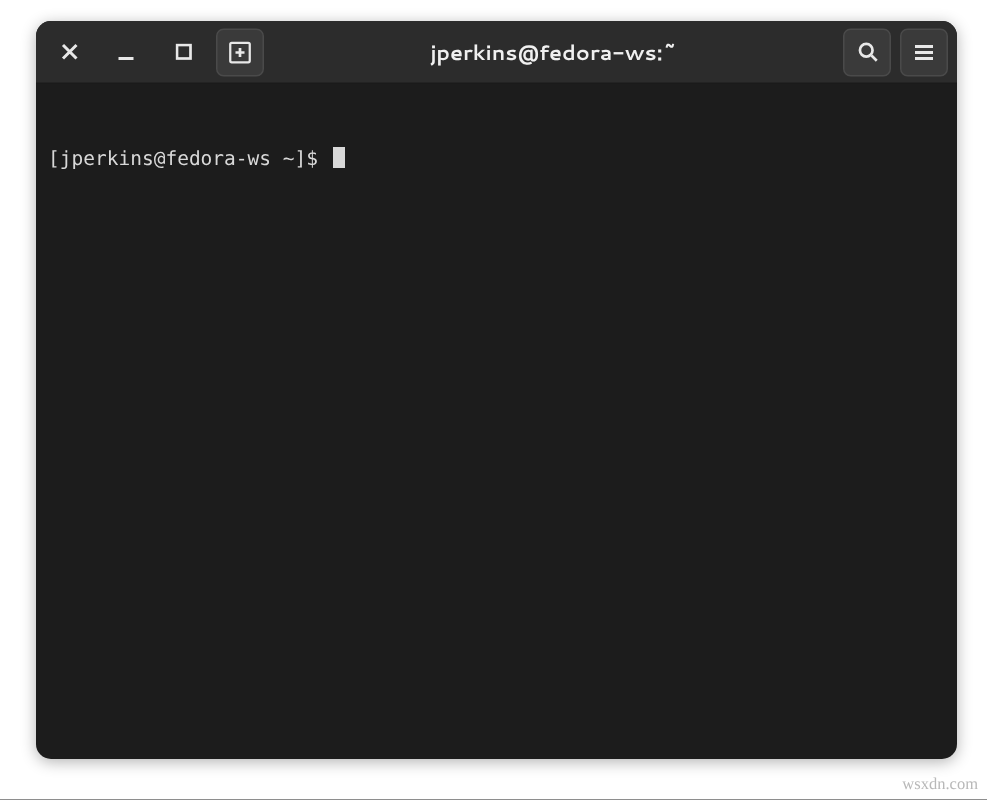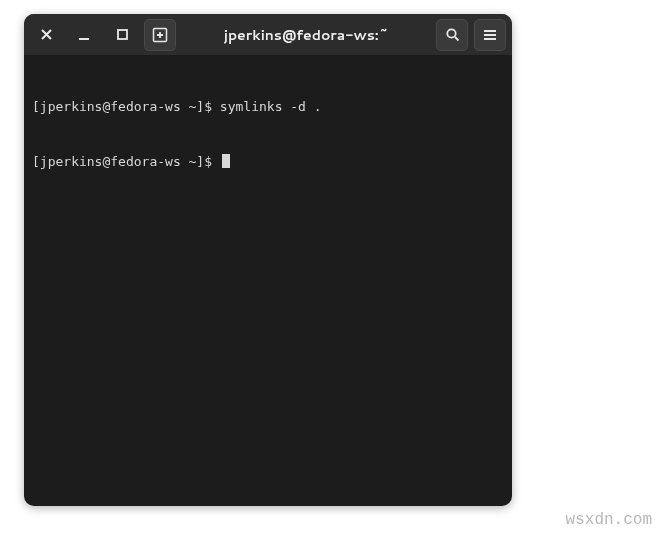--- a/index.html
+++ b/index.html
@@ -7,21 +7,21 @@
       width: 658px;
       height: 533px;
       background: #ffffff;
       font-family: "DejaVu Sans Mono", "Liberation Mono", monospace;
       position: relative;
     }
     .window {
       position: absolute;
       top: 14px;
       left: 24px;
-      width: 488px;
+      width: 614px;
       height: 492px;
       background: #1c1c1c;
       border-radius: 10px;
       overflow: hidden;
       box-shadow: 0 2px 10px rgba(0,0,0,0.3);
     }
     .titlebar {
       height: 42px;
       background: #2c2c2c;
       display: flex;
@@ -65,22 +65,22 @@
       line-height: 1.4;
       padding: 6px 8px;
       white-space: pre;
       font-family: "DejaVu Sans Mono", "Liberation Mono", "Menlo", monospace;
     }
     .terminal-line { white-space: pre; }
     .watermark {
       position: absolute;
       bottom: 4px;
       right: 6px;
-      font-family: Liberation Mono, monospace;
-      font-size: 16px;
+      font-family: Liberation Serif, serif;
+      font-size: 11px;
       color: #b8b8b8;
     }
     .cursor {
       display: inline-block;
       width: 8px;
       height: 14px;
       background: #d8d8d8;
       vertical-align: -2px;
       margin-left: 2px;
     }
@@ -123,18 +123,17 @@
         <svg width="14" height="14" viewBox="0 0 14 14">
           <rect x="1" y="2" width="12" height="2" fill="#e8e8e8"></rect>
           <rect x="1" y="6" width="12" height="2" fill="#e8e8e8"></rect>
           <rect x="1" y="10" width="12" height="2" fill="#e8e8e8"></rect>
         </svg>
       </div>
     </div>
   </div>
 
   <div class="terminal-body">
-    <div class="terminal-line"><span>[jperkins@fedora-ws ~]$ </span><span>symlinks -d .</span></div>
     <div class="terminal-line"><span>[jperkins@fedora-ws ~]$ </span><span></span><span class="cursor"></span></div>
   </div>
 </div>
 
 <div class="watermark">wsxdn.com</div>
 
 </body></html>

